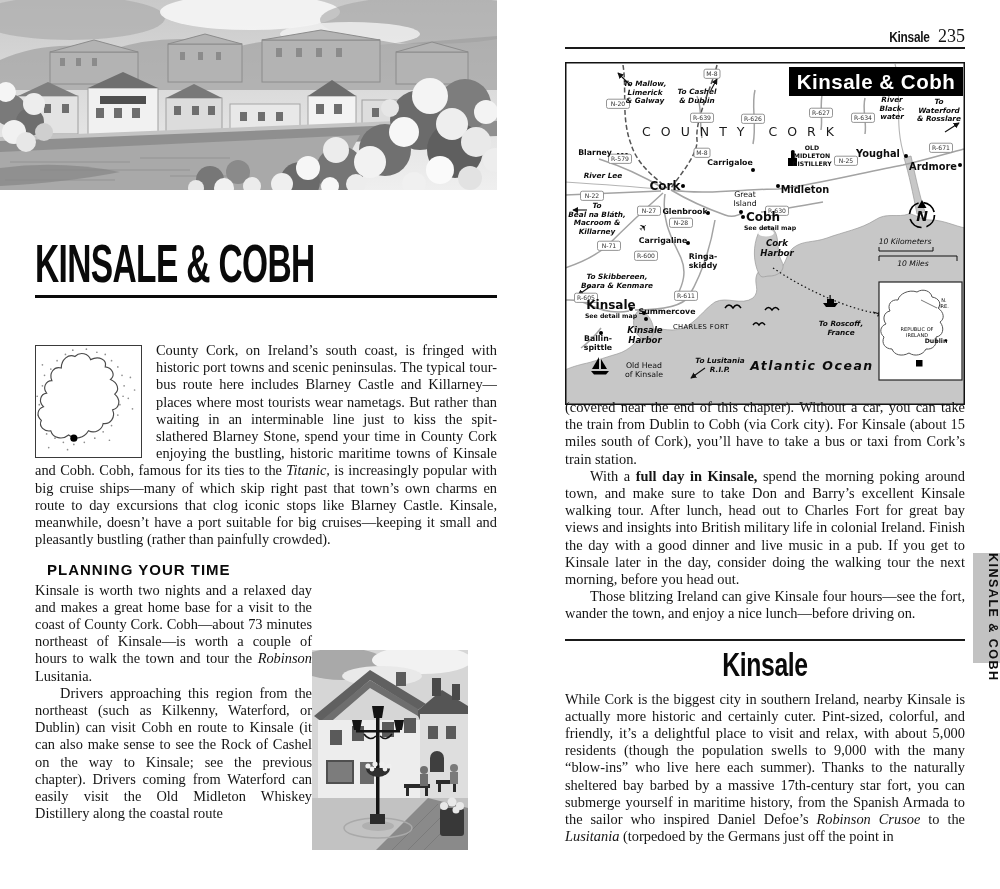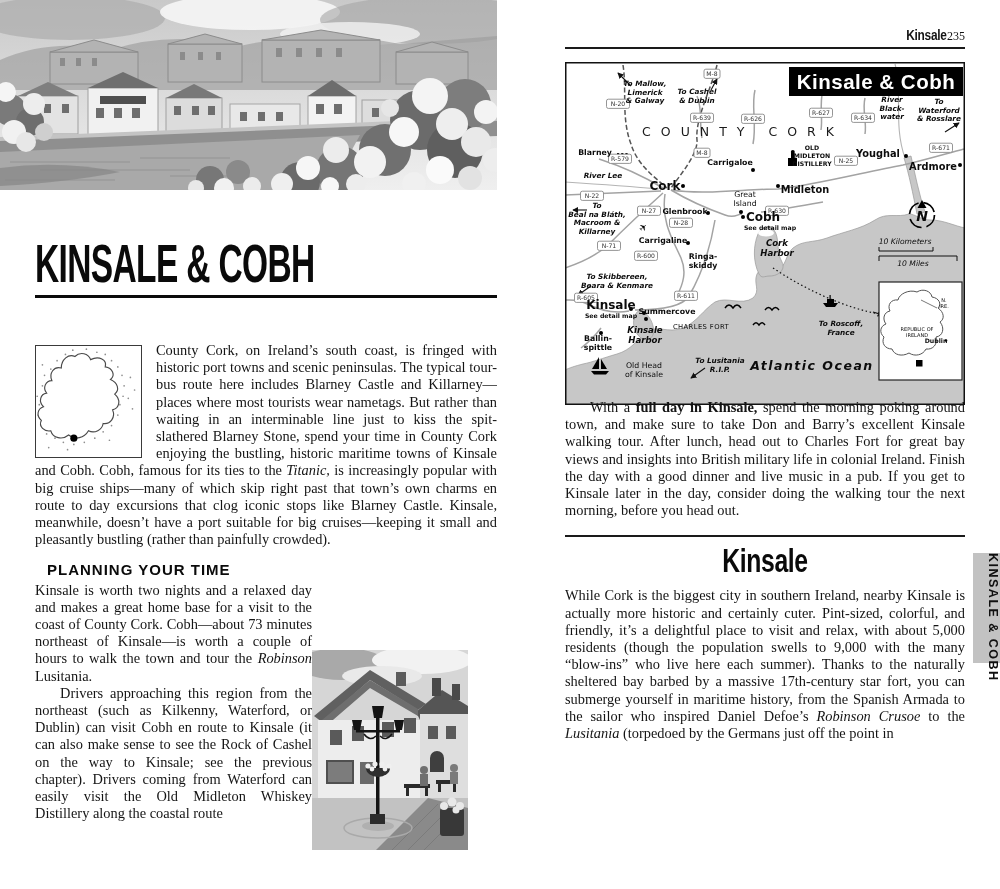--- a/index.html
+++ b/index.html
@@ -3,21 +3,21 @@
 <meta charset="utf-8">
 <style>
   html,body{margin:0;padding:0;background:#fff;}
   #page{position:relative;width:1000px;height:889px;background:#fff;overflow:hidden;
         font-family:"Liberation Serif",serif;color:#141414;}
   .abs{position:absolute;}
   
   #runhead{left:565px;top:26px;width:400px;text-align:right;}
   #runhead .ch{font-family:"Liberation Sans",sans-serif;font-weight:700;font-size:14px;
                letter-spacing:-0.3px;display:inline-block;transform:scaleX(.85);transform-origin:right;}
-  #runhead .pg{font-size:12px;margin-left:0;}
+  #runhead .pg{font-size:18px;margin-left:8px;}
   #headrule{left:565px;top:47px;width:400px;height:2px;background:#1a1a1a;}
   
   .body-col{font-size:14.4px;line-height:17.2px;text-align:justify;}
   .ind{text-indent:25px;}
   .it{font-style:italic;}
   .bd{font-weight:700;}
   #leftcol{left:35px;top:236px;width:462px;}
   #chap-title{font-family:"Liberation Sans",sans-serif;font-weight:700;font-size:54px;
               letter-spacing:-1px;white-space:nowrap;transform:scaleX(.62);transform-origin:0 50%;
               line-height:54px;color:#0a0a0a;}
@@ -530,23 +530,25 @@
       <g fill="#e8e8e8">
         <circle cx="132" cy="156" r="4"></circle>
           <circle cx="140" cy="152" r="4.5"></circle>
           <circle cx="148" cy="156" r="4"></circle>
           <circle cx="144" cy="160" r="3.5"></circle>
       </g>
     </svg>
   </div>
 
   <div class="abs body-col" id="rightcol">
+    <div>(covered near the end of this chapter). Without a car, you can take the train from Dublin to Cobh (via Cork city). For Kinsale (about 15 miles south of Cork), you’ll have to take a bus or taxi from Cork’s train station.</div>
     <div class="ind">
       <span>With a </span><span class="bd">full day in Kinsale,</span><span> spend the morning poking around town, and make sure to take Don and Barry’s excellent Kinsale walking tour. After lunch, head out to Charles Fort for great bay views and insights into British military life in colonial Ireland. Finish the day with a good dinner and live music in a pub. If you get to Kinsale later in the day, consider doing the walking tour the next morning, before you head out.</span>
     </div>
+    <div class="ind">Those blitzing Ireland can give Kinsale four hours—see the fort, wander the town, and enjoy a nice lunch—before driving on.</div>
     <div id="sec-rule"></div>
     <div id="sec-title">Kinsale</div>
     <div class="gap8"></div>
     <div>
       <span>While Cork is the biggest city in southern Ireland, nearby Kinsale is actually more historic and certainly cuter. Pint-sized, colorful, and friendly, it’s a delightful place to visit and relax, with about 5,000 residents (though the population swells to 9,000 with the many “blow-ins” who live here each summer). Thanks to the naturally sheltered bay barbed by a massive 17th-century star fort, you can submerge yourself in maritime history, from the Spanish Armada to the sailor who inspired Daniel Defoe’s </span><span class="it">Robinson Crusoe</span><span> to the </span><span class="it">Lusitania</span><span> (torpedoed by the Germans just off the point in</span>
     </div>
   </div>
 
   <div class="abs" id="tab-bg"></div>
   <div class="abs" id="tab-label">KINSALE &amp; COBH</div>

